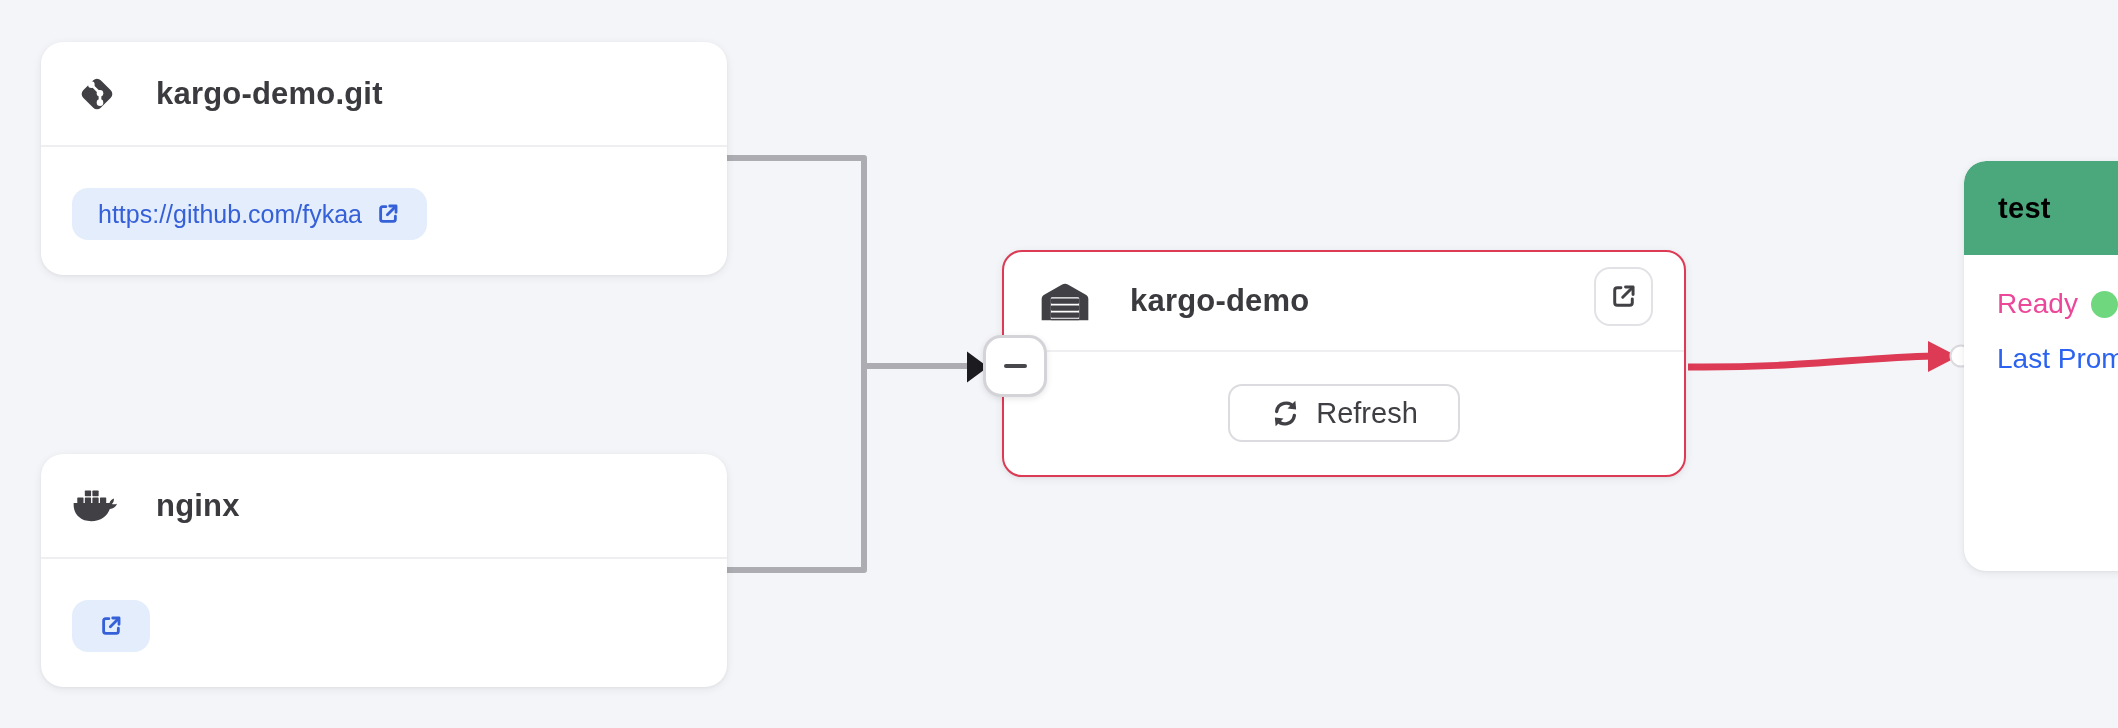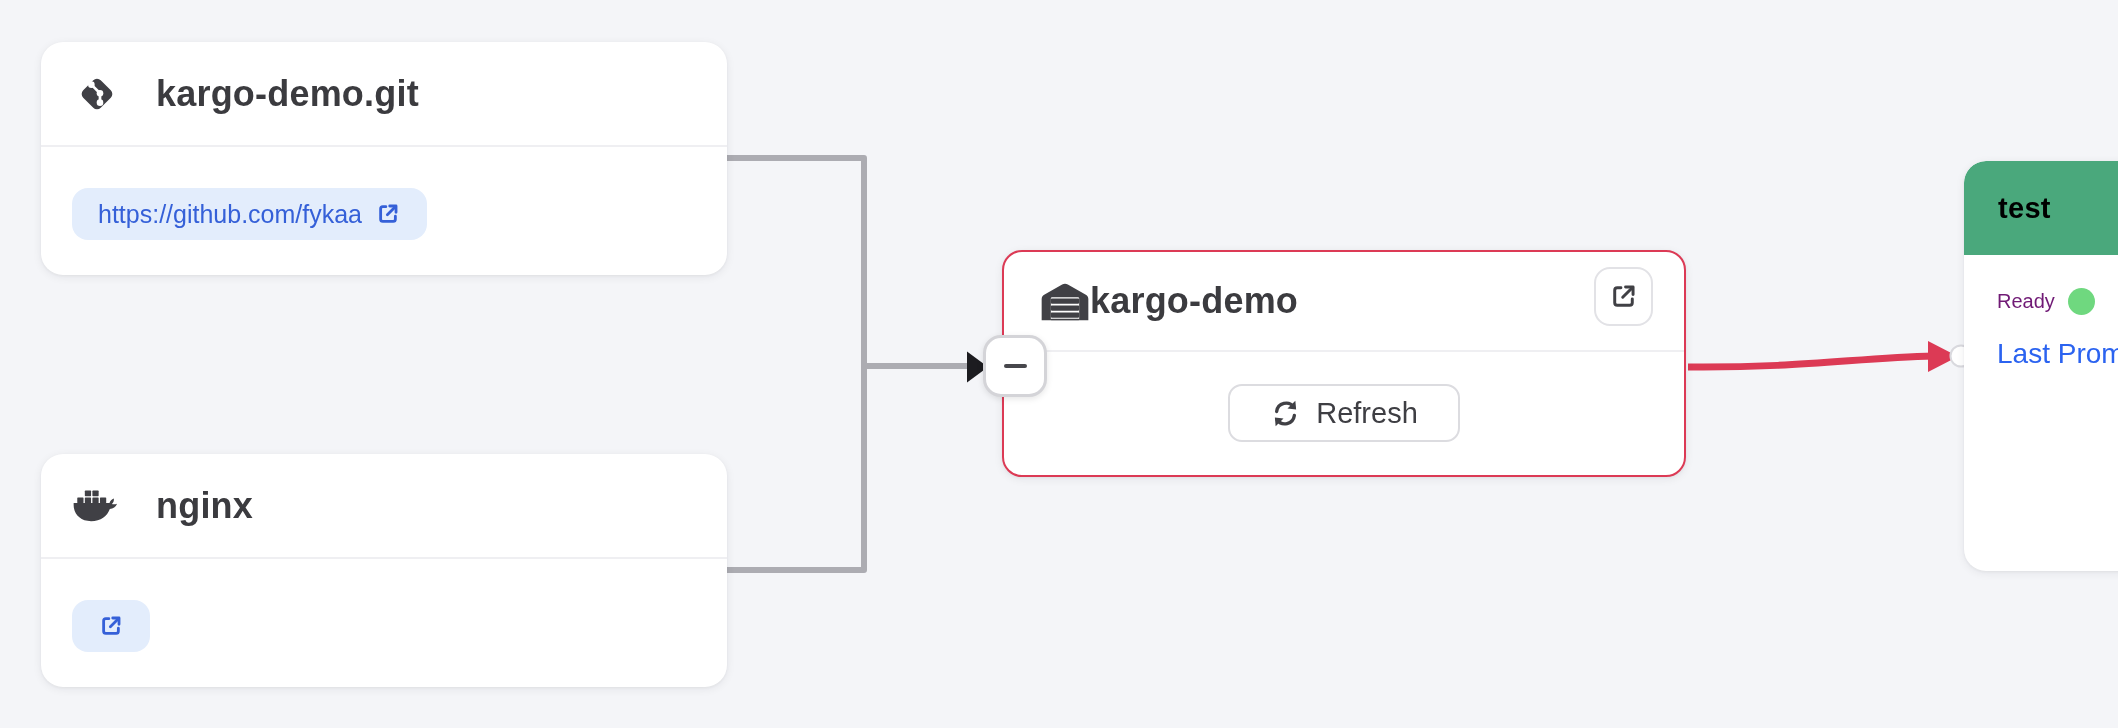--- a/index.html
+++ b/index.html
@@ -25,30 +25,30 @@
     position:absolute;background:var(--card);border-radius:22px;z-index:2;
     box-shadow:0 2px 10px rgba(30,34,40,.07),0 1px 3px rgba(30,34,40,.05);
     box-sizing:border-box;
   }
   .repo-card{width:686px;height:233px;}
   #git-card{left:41px;top:42px;}
   #img-card{left:41px;top:454px;}
   .repo-header{height:103px;display:flex;align-items:center;gap:34px;
     padding:0 30px 0 31px;border-bottom:2px solid var(--div);}
   .icon-box{width:50px;display:flex;justify-content:center;align-items:center;color:#404045;}
-  .node-title{font-size:36px;font-weight:bold;color:#3b3b3f;letter-spacing:.2px;text-align:center;}
+  .node-title{font-size:31px;font-weight:bold;color:#3b3b3f;letter-spacing:.2px;text-align:center;}
   .repo-body{padding:41px 0 0 31px;}
   .link-pill{display:inline-flex;align-items:center;gap:13px;height:52px;padding:0 26px;
     background:var(--pill-bg);border-radius:16px;color:var(--pill-blue);
     font-size:25px;text-decoration:none;cursor:pointer;}
   .link-pill svg{flex:0 0 auto;}
 
   .warehouse-card{left:1002px;top:250px;width:684px;height:227px;
     border:2.5px solid var(--red);border-radius:20px;}
-  .wh-header{height:98px;display:flex;align-items:center;
+  .wh-header{height:98px;display:flex;align-items:center;gap:40px;
     padding-left:36px;border-bottom:2px solid var(--div);position:relative;}
   .open-btn{position:absolute;right:31px;top:15px;width:59px;height:59px;
     background:#fff;border:2px solid #e2e2e6;border-radius:16px;
     display:flex;align-items:center;justify-content:center;color:#404045;cursor:pointer;padding:0;}
   .wh-body{height:122px;display:flex;align-items:center;justify-content:center;}
   .refresh-btn{display:inline-flex;align-items:center;gap:15px;height:58px;padding:0 40px;
     background:#fff;border:2px solid #dcdce0;border-radius:14px;
     font-size:29px;color:var(--ink);font-family:inherit;cursor:pointer;}
 
   .minus-handle{position:absolute;left:983px;top:335px;width:64px;height:62px;
@@ -56,21 +56,21 @@
     display:flex;align-items:center;justify-content:center;cursor:pointer;
     box-shadow:0 2px 6px rgba(0,0,0,.10);box-sizing:border-box;padding:0;}
   .minus-bar{width:23px;height:4px;background:#47474c;border-radius:2px;}
 
   .stage-card{left:1964px;top:161px;width:322px;height:410px;overflow:hidden;cursor:pointer;}
   .stage-header{height:94px;background:var(--green);display:flex;align-items:center;
     padding-left:34px;border-radius:22px 22px 0 0;}
   .stage-name{color:#000000;font-size:29px;font-weight:bold;letter-spacing:.3px;}
   .stage-body{padding:33px 0 0 33px;}
   .health-row{display:flex;align-items:center;gap:13px;margin-bottom:23px;}
-  .health-label{font-size:20px;color:#701a75;}
+  .health-label{font-size:28px;color:#ec4899;}
   .status-dot{width:27px;height:27px;border-radius:50%;background:var(--dot);flex:0 0 auto;}
   .last-promo{font-size:28px;color:var(--stage-link);white-space:nowrap;cursor:pointer;}
 </style>
 </head>
 <body>
 
 <svg class="edges" width="2118" height="728" viewBox="0 0 2118 728">
   <path class="edge-gray" d="M720 158 L864 158 L864 570 L720 570 M864 366 L972 366"></path>
   <polygon class="arrowhead-black" points="967,351.5 967,382.5 988,367"></polygon>
   <path class="edge-red" d="M1688 367 C1800 368 1856 358 1934 356"></path>

